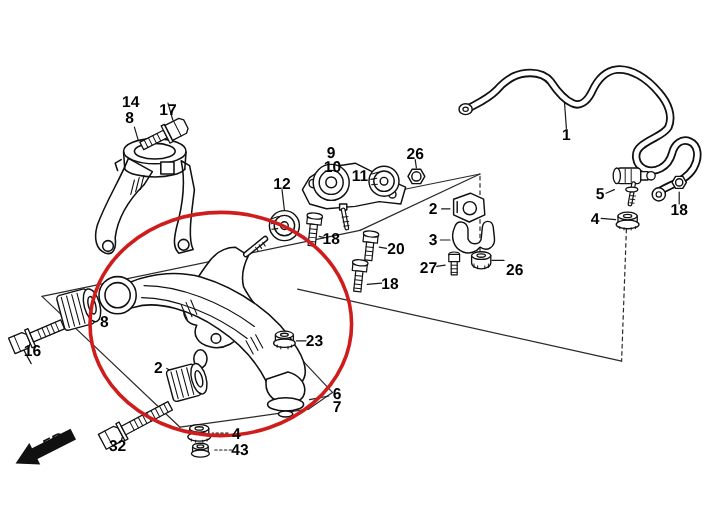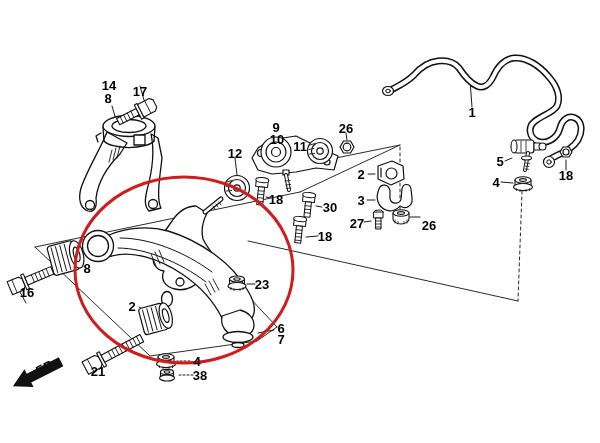--- a/index.html
+++ b/index.html
@@ -285,22 +285,22 @@
 <div class="lbl" style="left:277px;top:139px">10</div>
 <div class="lbl" style="left:300px;top:146px">11</div>
 <div class="lbl" style="left:235px;top:153px">12</div>
 <div class="lbl" style="left:132px;top:306px">2</div>
 <div class="lbl" style="left:109px;top:85px">14</div>
 <div class="lbl" style="left:108px;top:98px">8</div>
 <div class="lbl" style="left:27px;top:292px">16</div>
 <div class="lbl" style="left:140px;top:91px">17</div>
 <div class="lbl" style="left:325px;top:236px">18</div>
 <div class="lbl" style="left:276px;top:199px">18</div>
-<div class="lbl" style="left:330px;top:207px">30</div>
-<div class="lbl" style="left:98px;top:371px">21</div>
+<div class="lbl" style="left:330px;top:207px">20</div>
+<div class="lbl" style="left:98px;top:371px">32</div>
 <div class="lbl" style="left:346px;top:128px">26</div>
 <div class="lbl" style="left:262px;top:284px">23</div>
 <div class="lbl" style="left:566px;top:175px">18</div>
-<div class="lbl" style="left:200px;top:375px">38</div>
+<div class="lbl" style="left:200px;top:375px">43</div>
 <div class="lbl" style="left:429px;top:225px">26</div>
 <div class="lbl" style="left:357px;top:223px">27</div>
 <div class="fr-lbl" style="left:46px;top:367px">FR.</div>
 
 </div>
 </body></html>

